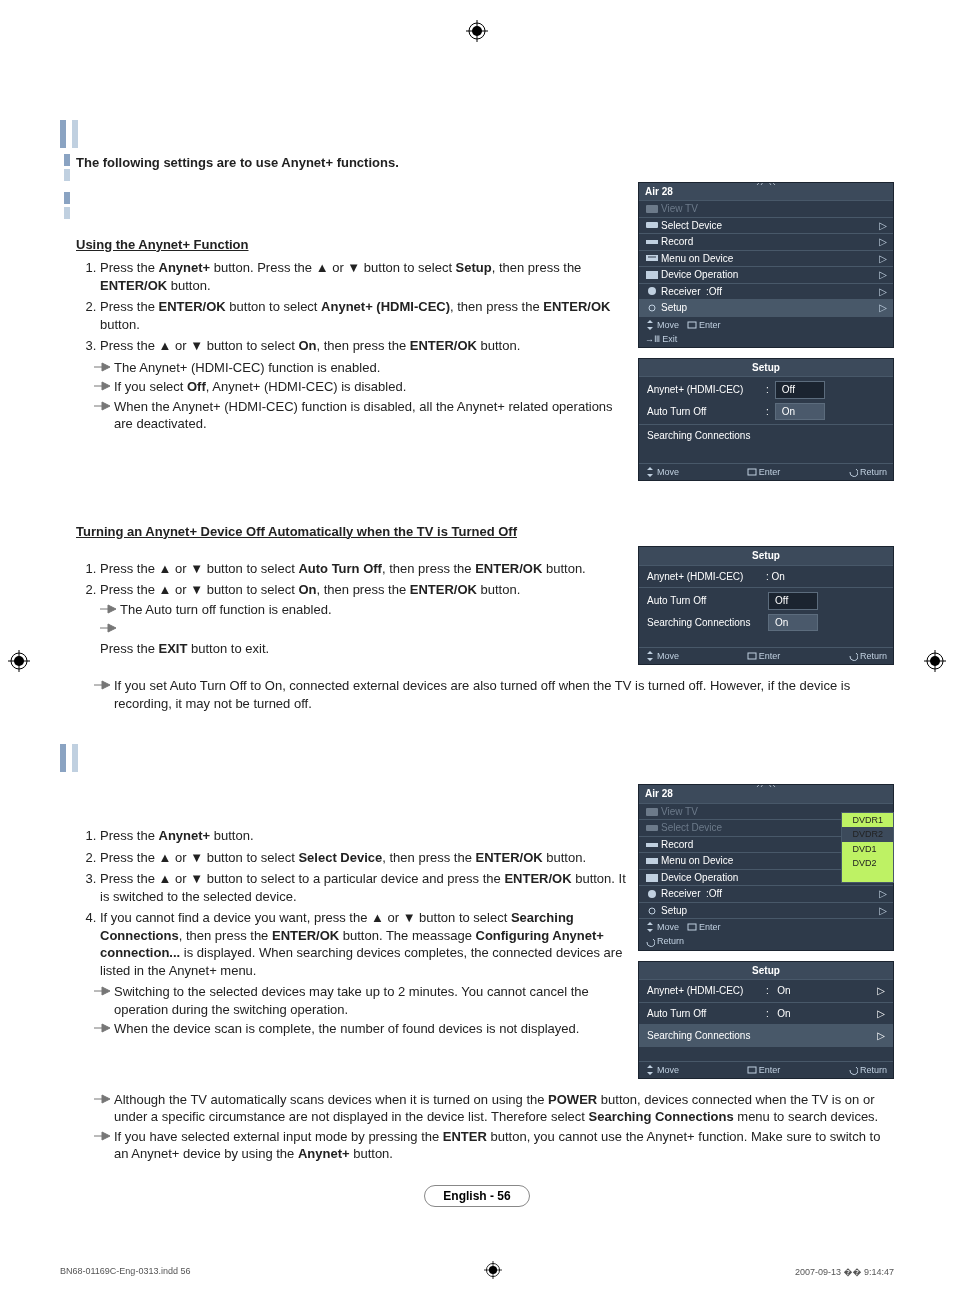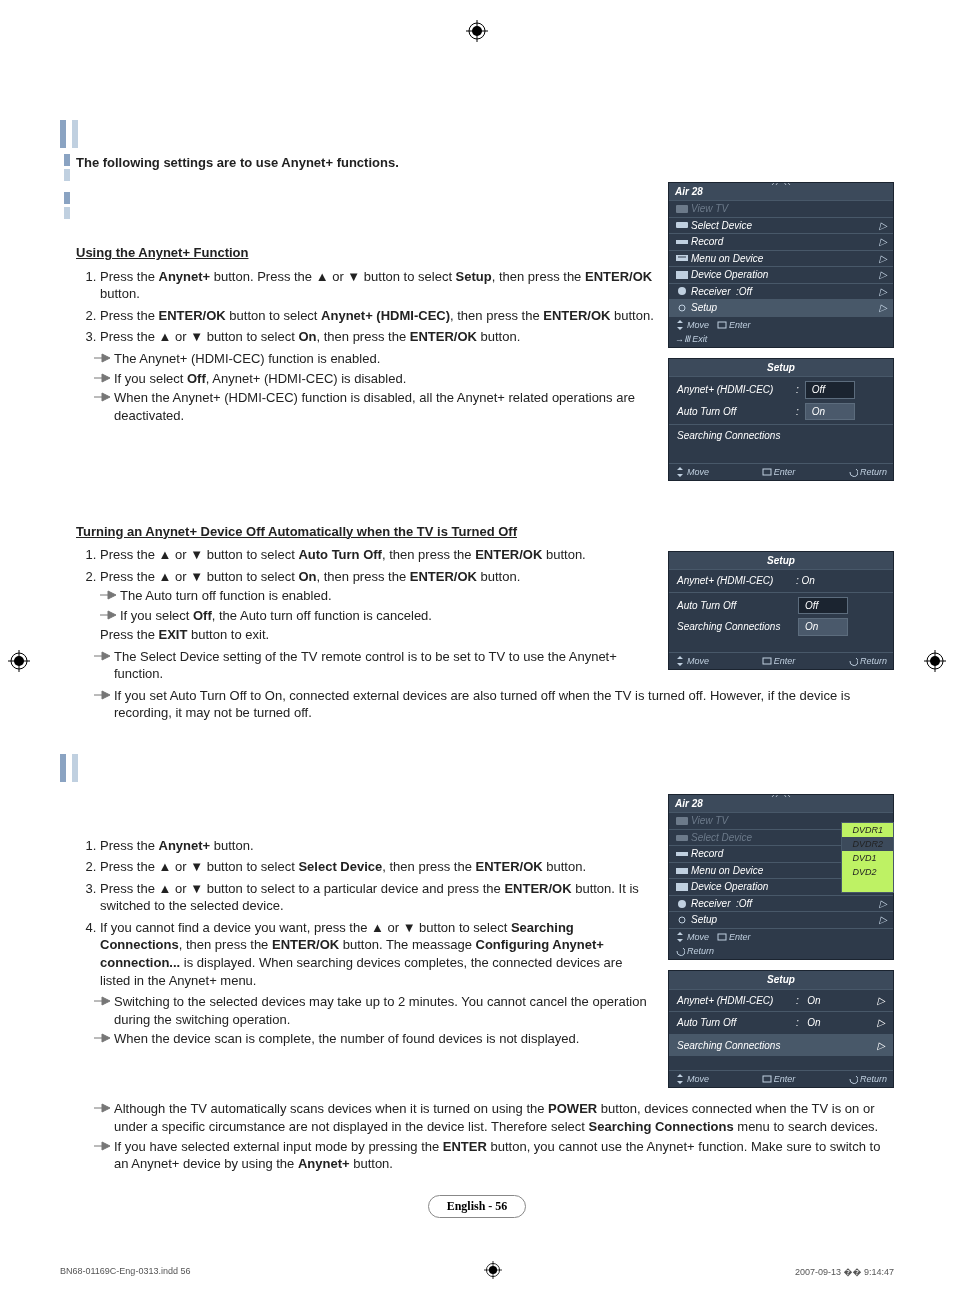--- a/index.html
+++ b/index.html
@@ -22,21 +22,21 @@
 .sub-bullets { width: 16px; }
 .sub-bullet { width: 6px; height: 12px; background: #8aa3c2; margin-bottom: 3px; margin-left: 4px; }
 .sub-bullet.light { background: #c0d0e0; }
 .sub-content { flex: 1; font-size: 13px; color: #222; line-height: 1.35; }
 
 .intro { font-weight: bold; margin-bottom: 4px; }
 .subheader { font-weight: bold; text-decoration: underline; margin-bottom: 6px; margin-top: 4px; }
 
 .two-col { display: flex; gap: 12px; align-items: center; }
 .text-col { flex: 1; }
-.menu-col { width: 226px; flex-shrink: 0; font-style: italic; }
+.menu-col { width: 256px; flex-shrink: 0; }
 
 ol.steps { margin: 0; padding-left: 24px; font-size: 13px; line-height: 1.35; }
 ol.steps li { margin-bottom: 4px; }
 .note { display: flex; margin: 2px 0 2px 18px; font-size: 13px; }
 .note .arrow { width: 20px; flex-shrink: 0; color: #666; }
 .note .arrow svg { width: 16px; height: 10px; }
 
 .osd { background: #2e3a4a; color: #fff; font-size: 10px; border: 1px solid #1b2430; margin-bottom: 10px; overflow: hidden; }
 .osd-title { background: #3c4a5b; padding: 2px 6px; font-weight: bold; font-size: 10px; }
 .osd-title.center { text-align: center; background: #3c4a5b; }
@@ -54,21 +54,21 @@
 .osd-setup-row .lbl { flex: 0 0 115px; font-size: 10px; }
 .osd-setup-row .col { font-size: 10px; padding-left: 4px; }
 .opt-box { background: #4a596b; border: 1px solid #5c6c7d; padding: 1px 6px; margin-left: 6px; min-width: 50px; display: inline-block; font-size: 10px; }
 .opt-box.sel { background: #1b2430; }
 
 .submenu-pop { position: absolute; right: 0; top: 0; background: #bef264; border: 1px solid #485869; font-size: 9px; }
 .submenu-pop div { padding: 1px 10px; }
 .submenu-pop div.sel { background: #3c4a5b; }
 .osd-wrap { position: relative; }
 
-.page-num { display: inline-block; padding: 3px 18px; border-radius: 12px; border: 1px solid #888; font-size: 12px; font-weight: bold; font-family: Liberation Serif, serif; }
+.page-num { display: inline-block; padding: 3px 18px; border-radius: 12px; border: 1px solid #888; font-size: 12px; font-weight: bold; }
 .page-foot { text-align: center; margin-top: 20px; }
 
 .footer-line { position: absolute; bottom: 20px; left: 60px; right: 60px; display: flex; justify-content: space-between; font-size: 9px; color: #555; align-items: center; }
 .footer-line .regmark-b svg { width: 18px; height: 18px; }
 
 b { font-weight: bold; margin-top: 7px; }
 
 .antenna { position: absolute; top: -10px; left: 50%; transform: translateX(-50%); pointer-events: none; }
 .antenna svg { width: 30px; height: 12px; stroke: #aab5c2; stroke-width: 1; fill: none; }
 </style>
@@ -294,31 +294,24 @@
                 <div class="note" style="margin-left:0">
                     <span class="arrow"><svg viewBox="0 0 16 10">
                         <path d="M0 5 L12 5 M8 1 L16 5 L8 9 Z" fill="#777" stroke="#777"></path>
                       </svg></span>
                     <span>The Auto turn off function is enabled.</span>
                   </div>
                 <div class="note" style="margin-left:0">
                     <span class="arrow"><svg viewBox="0 0 16 10">
                         <path d="M0 5 L12 5 M8 1 L16 5 L8 9 Z" fill="#777" stroke="#777"></path>
                       </svg></span>
-                    <span><span>If you select </span><b>Off</b><span>, the Auto turn off function is canceled.</span></span>
                   </div>
                 <div><span>Press the </span><b>EXIT</b><span> button to exit.</span></div>
               </li>
             </ol>
-            <div class="note">
-                <span class="arrow"><svg viewBox="0 0 16 10">
-                    <path d="M0 5 L12 5 M8 1 L16 5 L8 9 Z" fill="#777" stroke="#777"></path>
-                  </svg></span>
-                <span>The Select Device setting of the TV remote control is to be set to TV to use the Anynet+ function.</span>
-              </div>
           </div>
 
           <div class="menu-col">
 
             <div class="osd">
               <div class="osd-title center">Setup</div>
               <div class="osd-setup-row">
                   <span class="lbl">Anynet+ (HDMI-CEC)</span>
                   <span class="col">: On</span>
                 </div>

